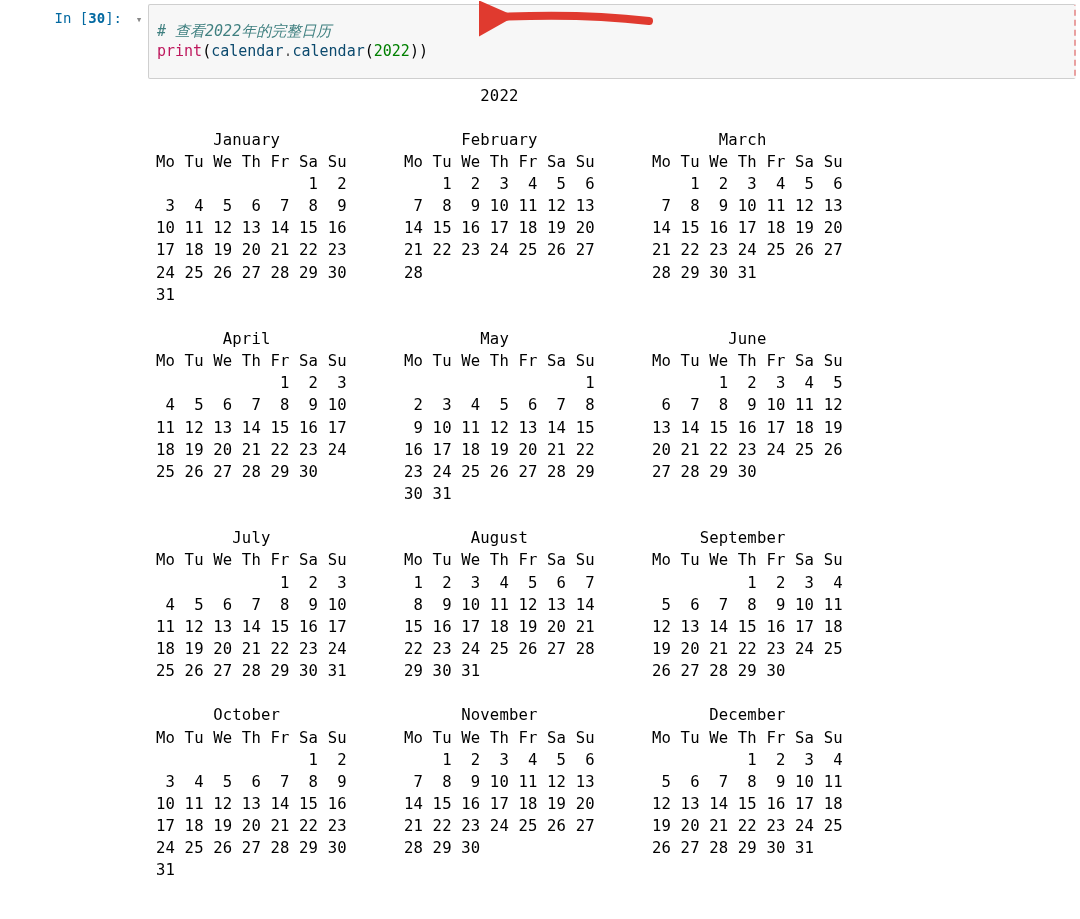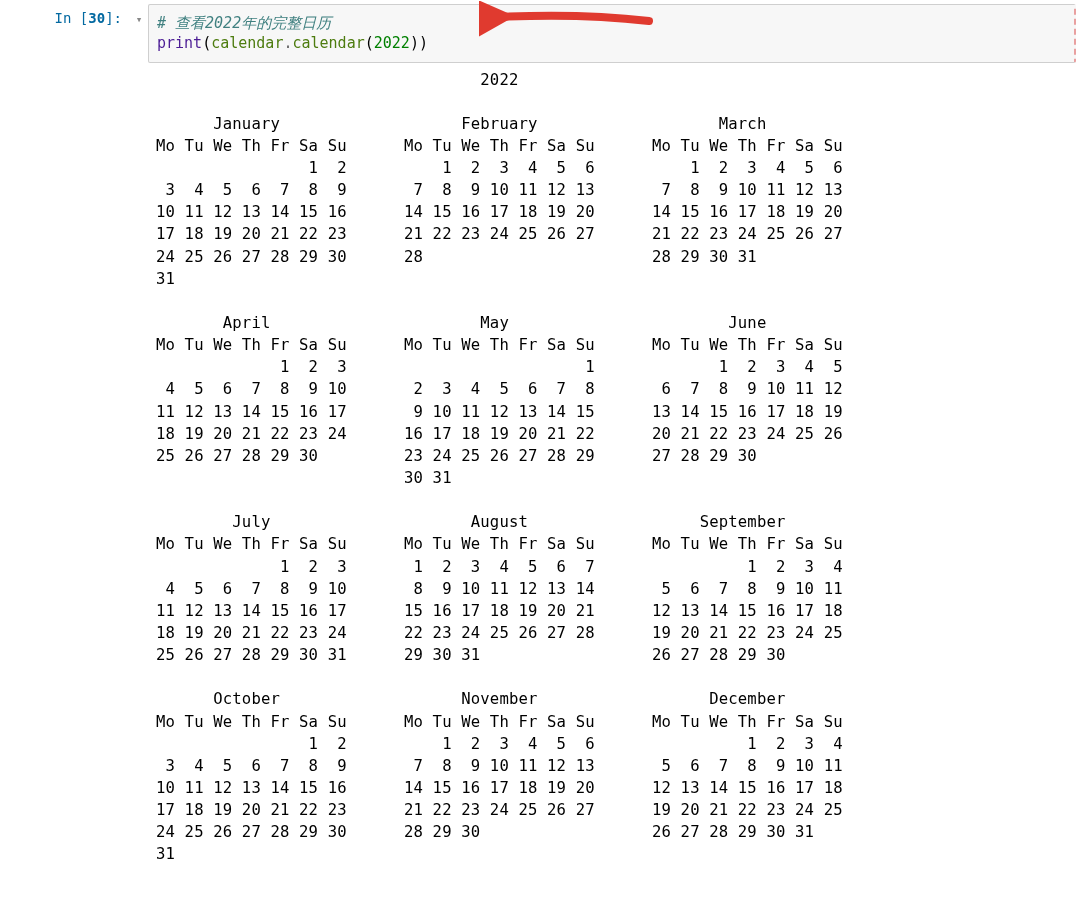--- a/index.html
+++ b/index.html
@@ -35,33 +35,33 @@
     color: #888;
     font-size: 11px;
     text-align: center;
   }
   .input-area {
     flex: 1;
     border: 1px solid #cfcfcf;
     border-right: 2px dashed #e9a0a0;
     border-radius: 2px;
     background: #f7f7f7;
-    padding: 8px 8px;
+    padding: 16px 8px;
     margin-right: 4px;
     position: relative;
   }
   .code-line {
     font-family: "DejaVu Sans Mono", "Menlo", monospace;
     font-size: 15px;
     line-height: 1.35;
     white-space: pre;
   }
   .cm-comment { color: #408080; font-style: italic; }
-  .cm-func    { color: #4c1d95; }
-  .cm-name    { color: #4d7c0f; }
+  .cm-func    { color: #be185d; }
+  .cm-name    { color: #0c4a6e; }
   .cm-paren   { color: #000; }
   .cm-num     { color: #008000; }
   .cm-dot     { color: #666; }
   .arrow {
     position: absolute;
     top: -4px;
     left: 330px;
     width: 180px;
     height: 40px;
     pointer-events: none;

